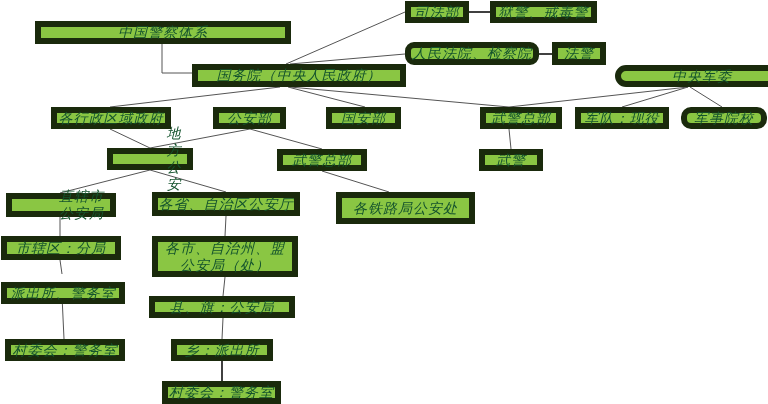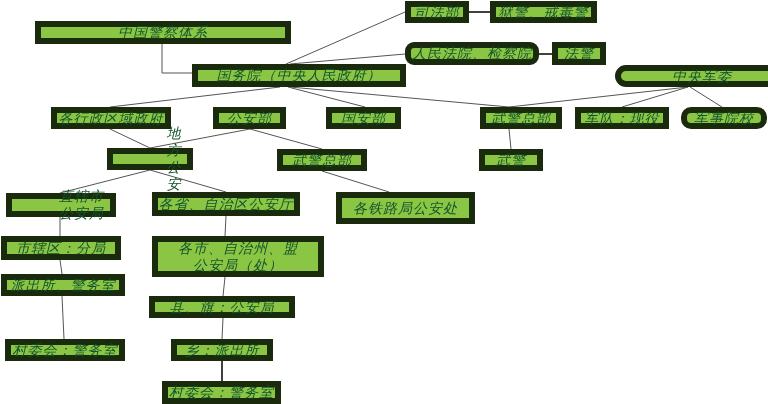--- a/index.html
+++ b/index.html
@@ -58,21 +58,21 @@
       <div class="node" style="left: 468px; top: 107px; width: 82px; height: 22px; background: rgb(138, 198, 67); border-color: rgb(26, 42, 12); margin-left: 12px;">武警总部</div>
       <div class="node" style="left: 575px; top: 107px; width: 94px; height: 22px; background: rgb(138, 198, 67); border-color: rgb(26, 42, 12);">军队：现役</div>
       <div class="node" style="left: 681px; top: 107px; width: 86px; height: 22px; background: rgb(138, 198, 67); border-color: rgb(26, 42, 12); border-radius: 10px;">军事院校</div>
       <div class="node" style="left: 107px; top: 148px; width: 86px; height: 22px; background: rgb(138, 198, 67); border-color: rgb(26, 42, 12); padding-left: 48px;">地方公安</div>
       <div class="node" style="left: 277px; top: 149px; width: 90px; height: 22px; background: rgb(138, 198, 67); border-color: rgb(26, 42, 12);">武警总部</div>
       <div class="node" style="left: 479px; top: 149px; width: 64px; height: 22px; background: rgb(138, 198, 67); border-color: rgb(26, 42, 12);">武警</div>
       <div class="node" style="left: 6px; top: 193px; width: 110px; height: 24px; background: rgb(138, 198, 67); border-color: rgb(26, 42, 12); padding-left: 41px;">直辖市公安局</div>
       <div class="node" style="left: 152px; top: 192px; width: 148px; height: 24px; background: rgb(138, 198, 67); border-color: rgb(26, 42, 12);">各省、自治区公安厅</div>
       <div class="node" style="left: 336px; top: 192px; width: 139px; height: 32px; background: rgb(138, 198, 67); border-color: rgb(26, 42, 12);">各铁路局公安处</div>
       <div class="node" style="left: 1px; top: 236px; width: 120px; height: 24px; background: rgb(138, 198, 67); border-color: rgb(26, 42, 12);">市辖区：分局</div>
-      <div class="node" style="left: 152px; top: 236px; width: 172px; height: 41px; background: rgb(138, 198, 67); border-color: rgb(26, 42, 12);">各市、自治州、盟
+      <div class="node" style="left: 152px; top: 236px; width: 146px; height: 41px; background: rgb(138, 198, 67); border-color: rgb(26, 42, 12);">各市、自治州、盟
 公安局（处）</div>
-      <div class="node" style="left: 1px; top: 274px; width: 124px; height: 22px; background: rgb(138, 198, 67); border-color: rgb(26, 42, 12);">派出所、警务室</div>
+      <div class="node" style="left: 1px; top: 282px; width: 124px; height: 22px; background: rgb(138, 198, 67); border-color: rgb(26, 42, 12);">派出所、警务室</div>
       <div class="node" style="left: 149px; top: 296px; width: 146px; height: 22px; background: rgb(138, 198, 67); border-color: rgb(26, 42, 12);">县、旗：公安局</div>
       <div class="node" style="left: 5px; top: 339px; width: 120px; height: 22px; background: rgb(138, 198, 67); border-color: rgb(26, 42, 12);">村委会：警务室</div>
       <div class="node" style="left: 171px; top: 339px; width: 102px; height: 22px; background: rgb(138, 198, 67); border-color: rgb(26, 42, 12);">乡：派出所</div>
       <div class="node" style="left: 162px; top: 381px; width: 119px; height: 23px; background: rgb(138, 198, 67); border-color: rgb(26, 42, 12);">村委会：警务室</div>
     </div>
 </div>
 
 </body></html>

